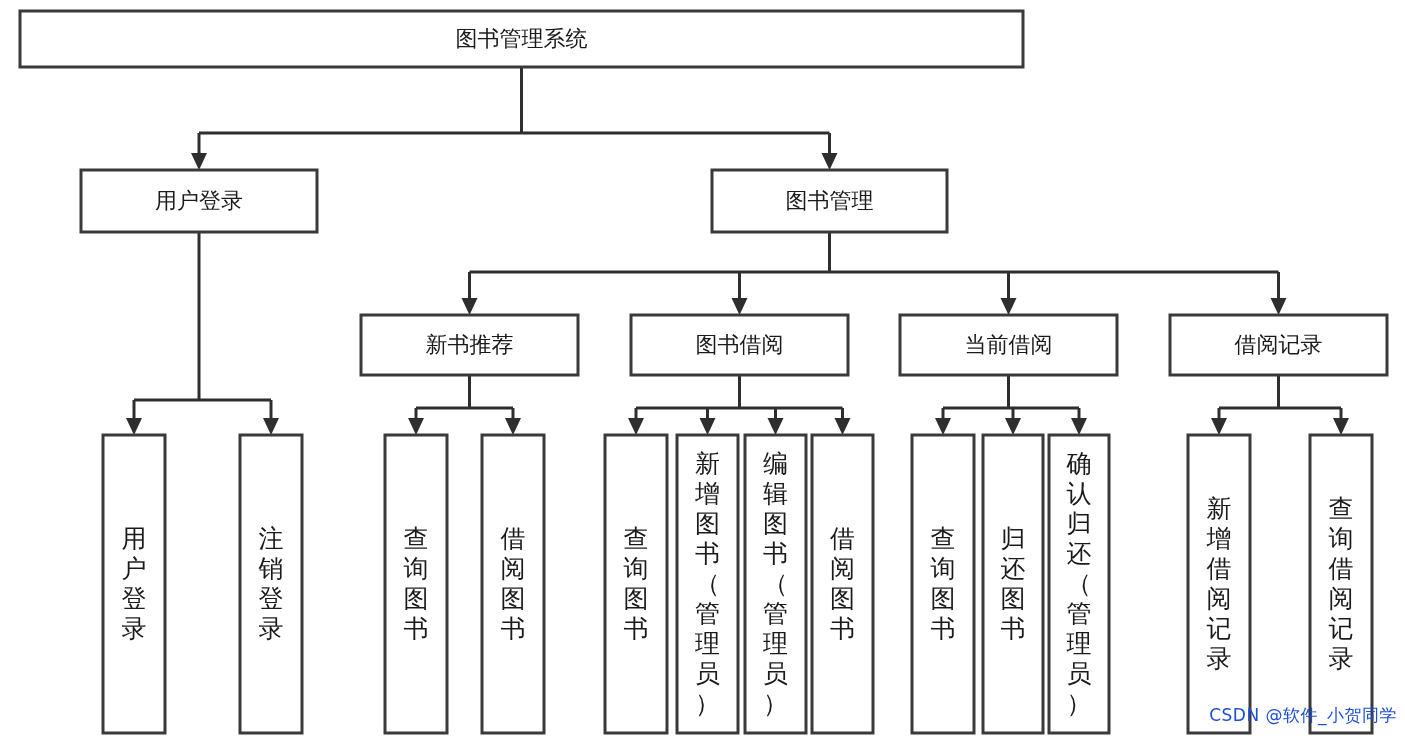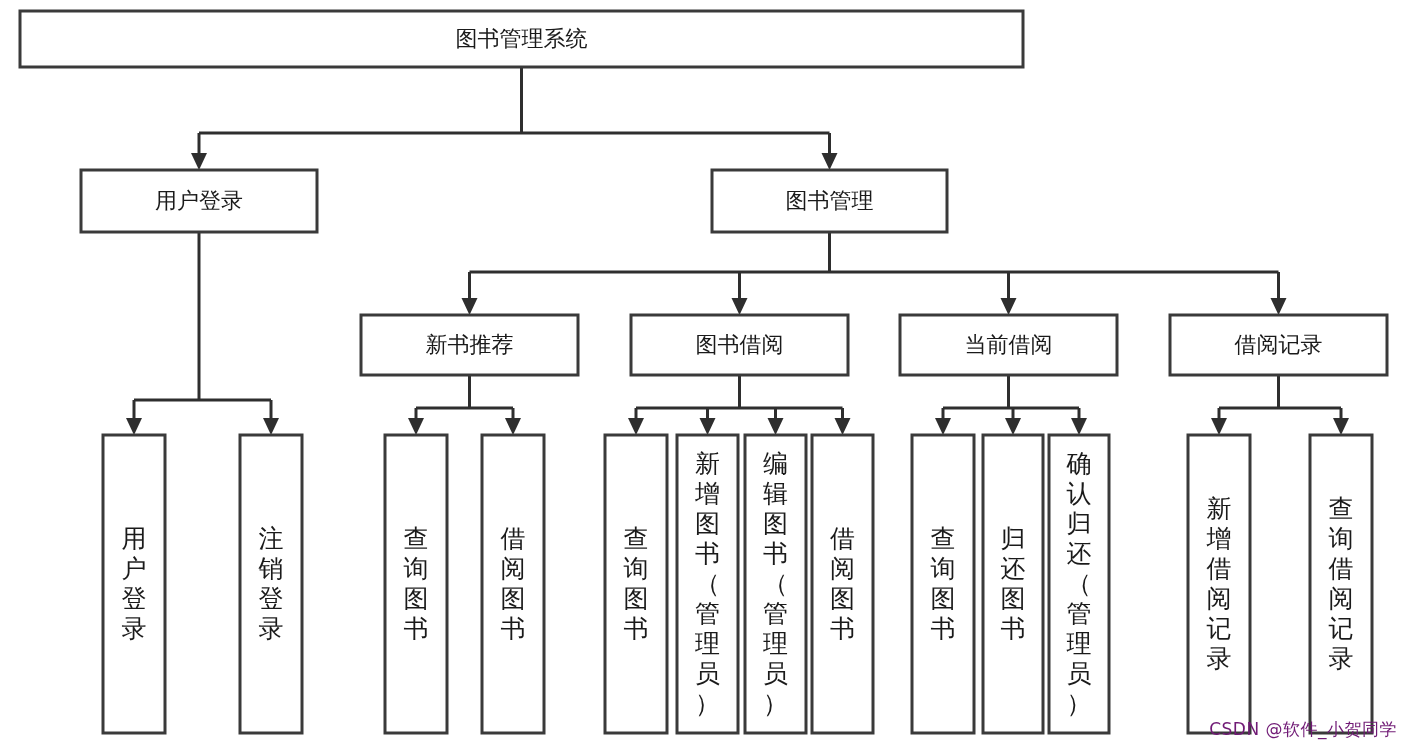--- a/index.html
+++ b/index.html
@@ -53,24 +53,24 @@
     stroke-width: 3;
     fill: none;
   }
   .arrow-head {
     fill: #2e2e2e;
     stroke: none;
   }
   .watermark {
     position: absolute;
     right: 8px;
-    bottom: 6px;
+    bottom: 20px;
     font-family: "DejaVu Sans", "Liberation Sans", sans-serif;
     font-size: 17px;
-    color: #701a75;
+    color: #1d4ed8;
     letter-spacing: 0.5px;
     white-space: nowrap;
     pointer-events: none;
   }
 </style>
 </head>
 <body>
 
 <div id="diagram-root">
   <svg id="diagram" viewBox="0 0 1405 747" xmlns="http://www.w3.org/2000/svg">

